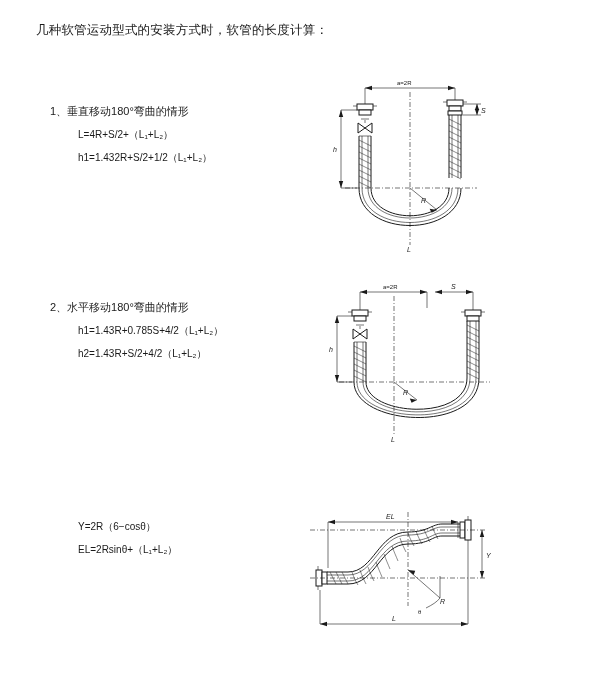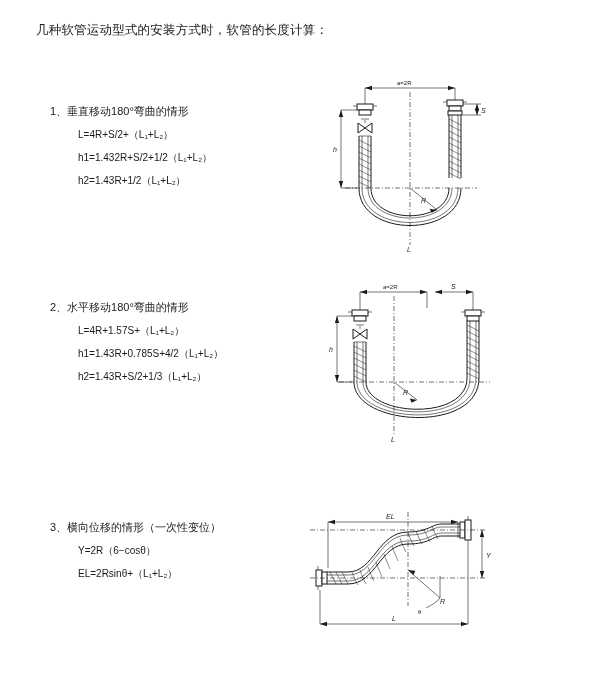--- a/index.html
+++ b/index.html
@@ -75,21 +75,20 @@
 
 <div class="page">
 
   <div class="heading">几种软管运动型式的安装方式时，软管的长度计算：</div>
 
   <div class="case case-1">
     <div class="case-text">
       <div class="case-title">1、垂直移动180°弯曲的情形</div>
       <div class="formula">L=4R+S/2+（L₁+L₂）</div>
       <div class="formula">h1=1.432R+S/2+1/2（L₁+L₂）</div>
-      <div class="formula">h2=1.43R+1/2（L₁+L₂）</div>
     </div>
 
     <div class="fig fig-1">
       <svg width="190" height="210" viewBox="0 0 190 210">
 
         <path class="lnt" d="M60 18 L150 18"></path>
         <path class="fillk" d="M60 18 l7 -2.2 v4.4 z"></path>
         <path class="fillk" d="M150 18 l-7 -2.2 v4.4 z"></path>
         <text class="dimtxt" x="92" y="15">a=2R</text>
 
@@ -151,23 +150,22 @@
         <text class="dimtxt-i" x="176" y="43">S</text>
         <path class="lnt" d="M158 34 L176 34"></path>
         <path class="lnt" d="M158 45 L176 45"></path>
       </svg>
     </div>
   </div>
 
   <div class="case case-2">
     <div class="case-text">
       <div class="case-title">2、水平移动180°弯曲的情形</div>
-      <div class="formula">L=4R+1.57S+（L₁+L₂）</div>
       <div class="formula">h1=1.43R+0.785S+4/2（L₁+L₂）</div>
-      <div class="formula">h2=1.43R+S/2+1/3（L₁+L₂）</div>
+      <div class="formula">h2=1.43R+S/2+4/2（L₁+L₂）</div>
     </div>
 
     <div class="fig fig-2">
       <svg width="190" height="180" viewBox="0 0 190 180">
 
         <path class="lnt" d="M55 18 L122 18"></path>
         <path class="fillk" d="M55 18 l7 -2.2 v4.4 z"></path>
         <path class="fillk" d="M122 18 l-7 -2.2 v4.4 z"></path>
         <text class="dimtxt" x="78" y="15">a=2R</text>
 
@@ -225,21 +223,20 @@
         <path class="lnt" d="M32 42 L47 42"></path>
         <path class="lnt" d="M32 108 L47 108"></path>
 
         <text class="dimtxt-i" x="86" y="168">L</text>
       </svg>
     </div>
   </div>
 
   <div class="case case-3">
     <div class="case-text">
-      <div class="case-title">3、横向位移的情形（一次性变位）</div>
       <div class="formula">Y=2R（6−cosθ）</div>
       <div class="formula">EL=2Rsinθ+（L₁+L₂）</div>
     </div>
 
     <div class="fig fig-3">
       <svg width="210" height="130" viewBox="0 0 210 130">
 
         <path class="lnt" d="M38 16 L168 16"></path>
         <path class="fillk" d="M38 16 l7 -2.2 v4.4 z"></path>
         <path class="fillk" d="M168 16 l-7 -2.2 v4.4 z"></path>

